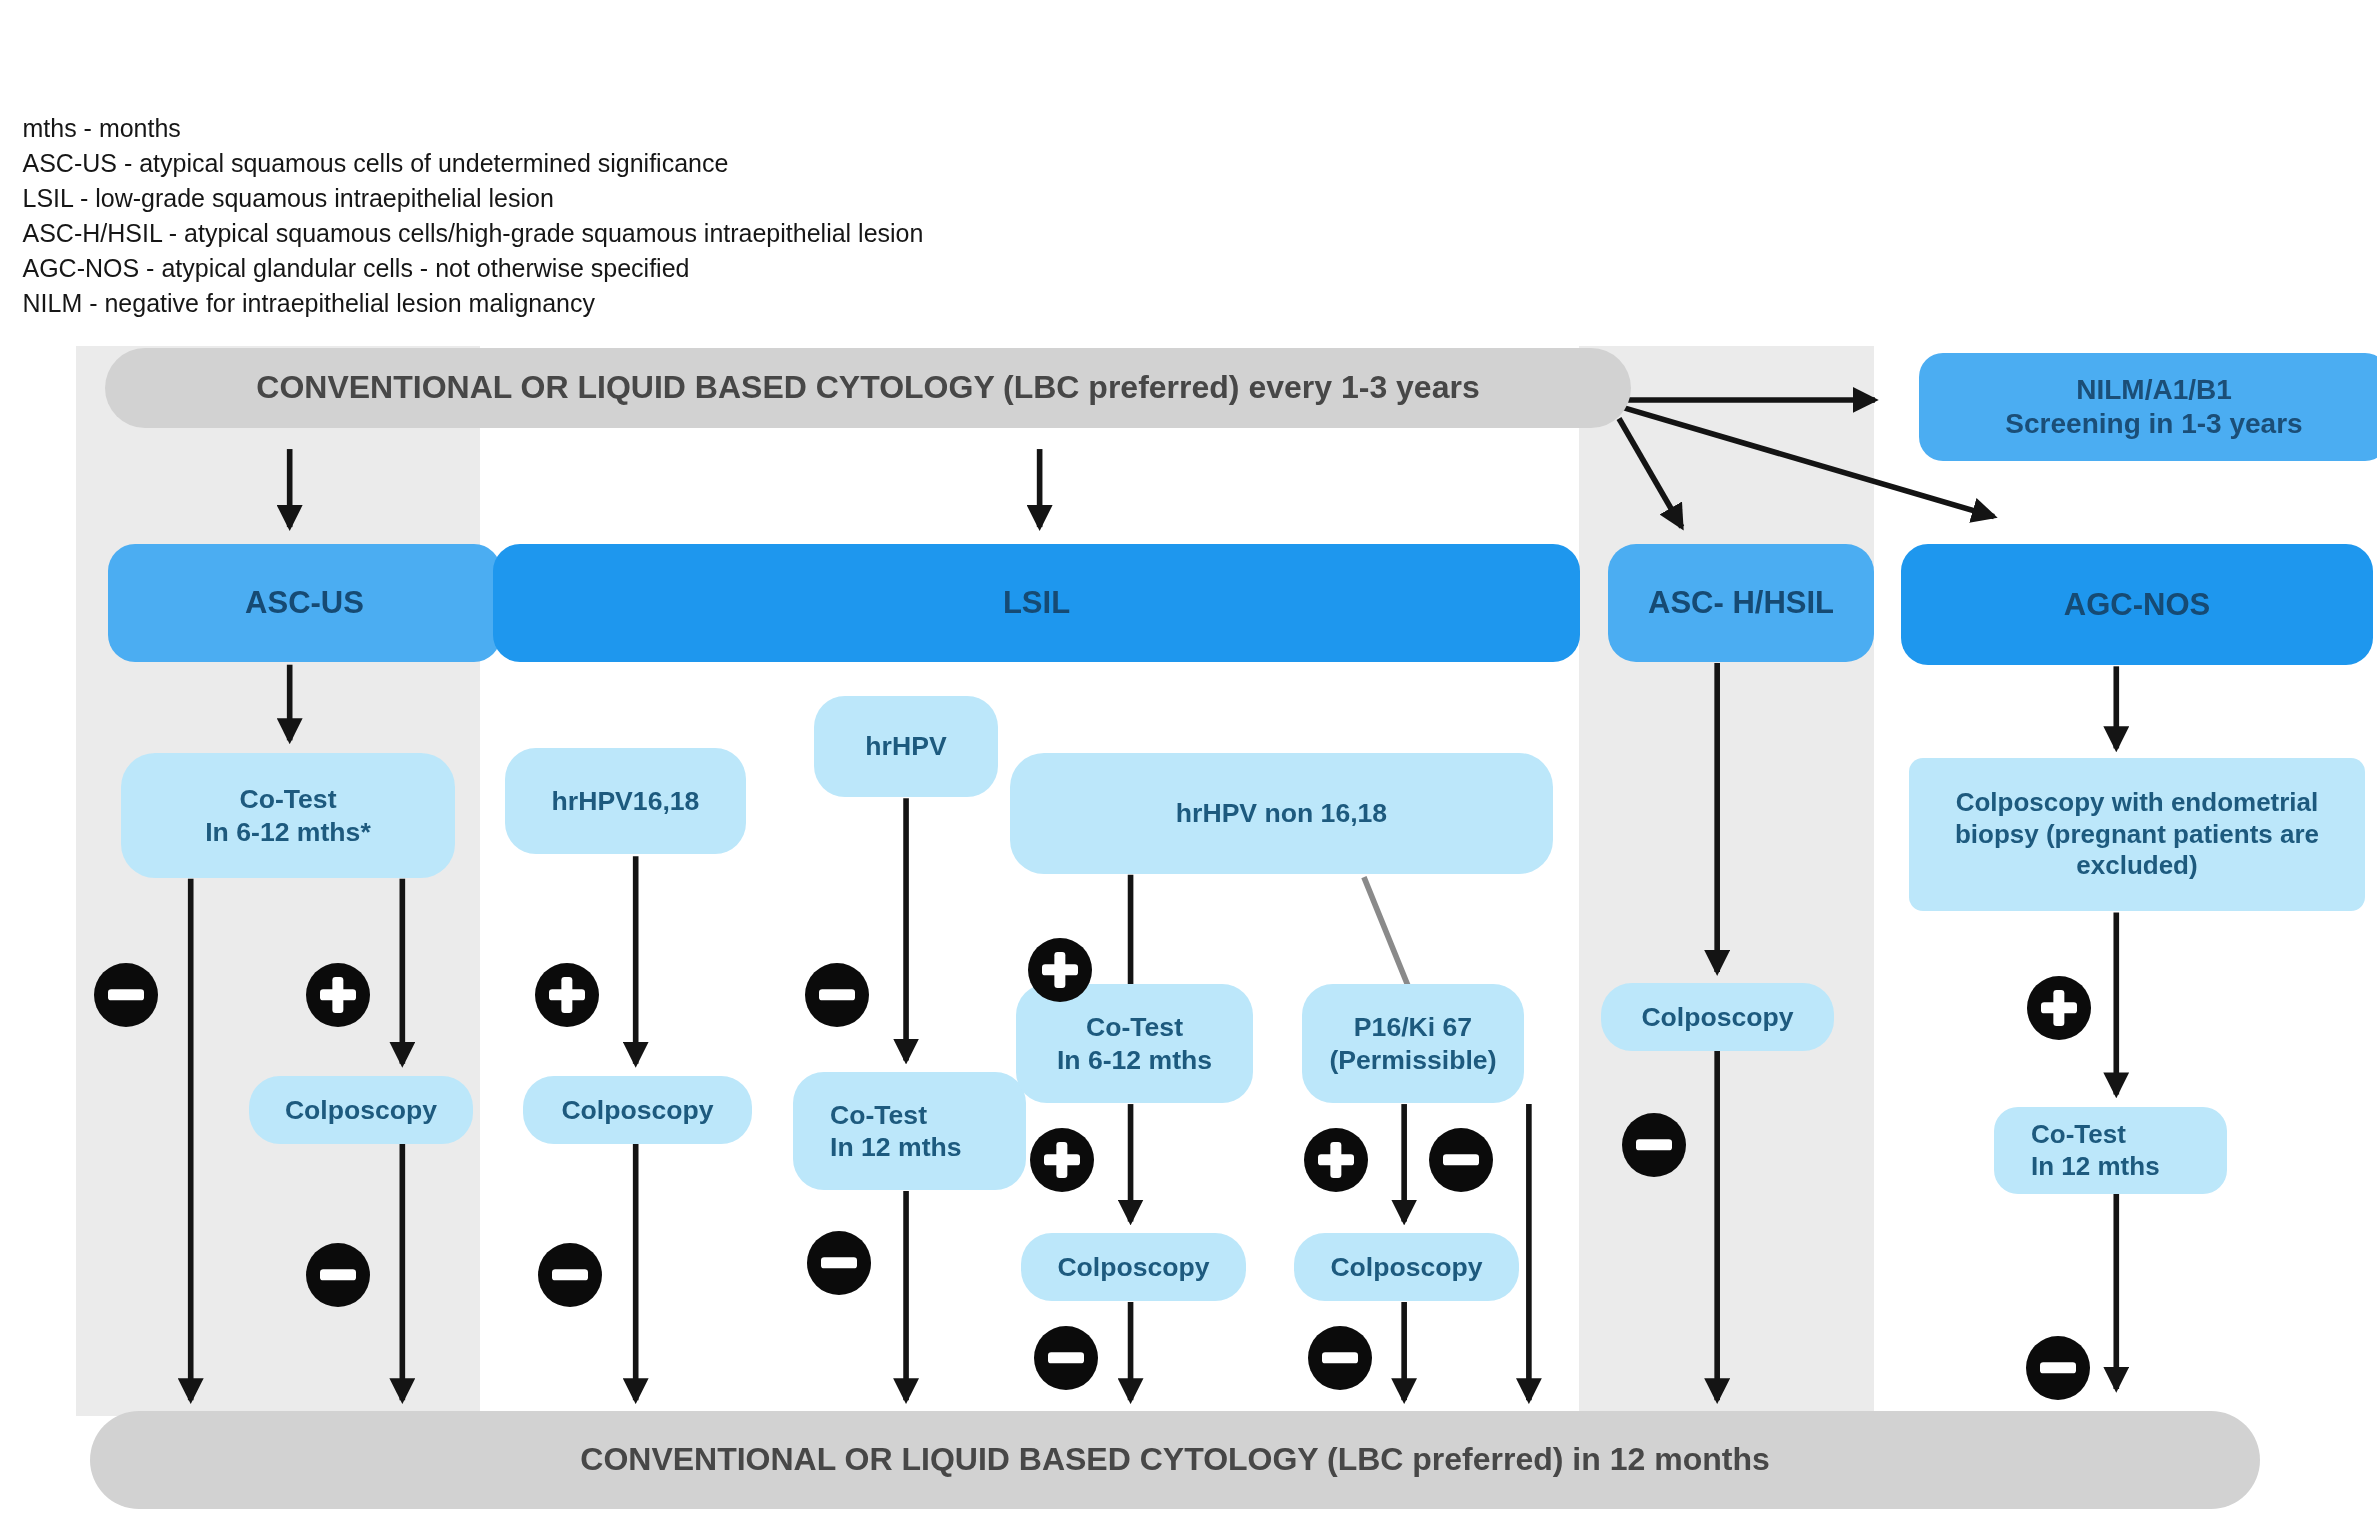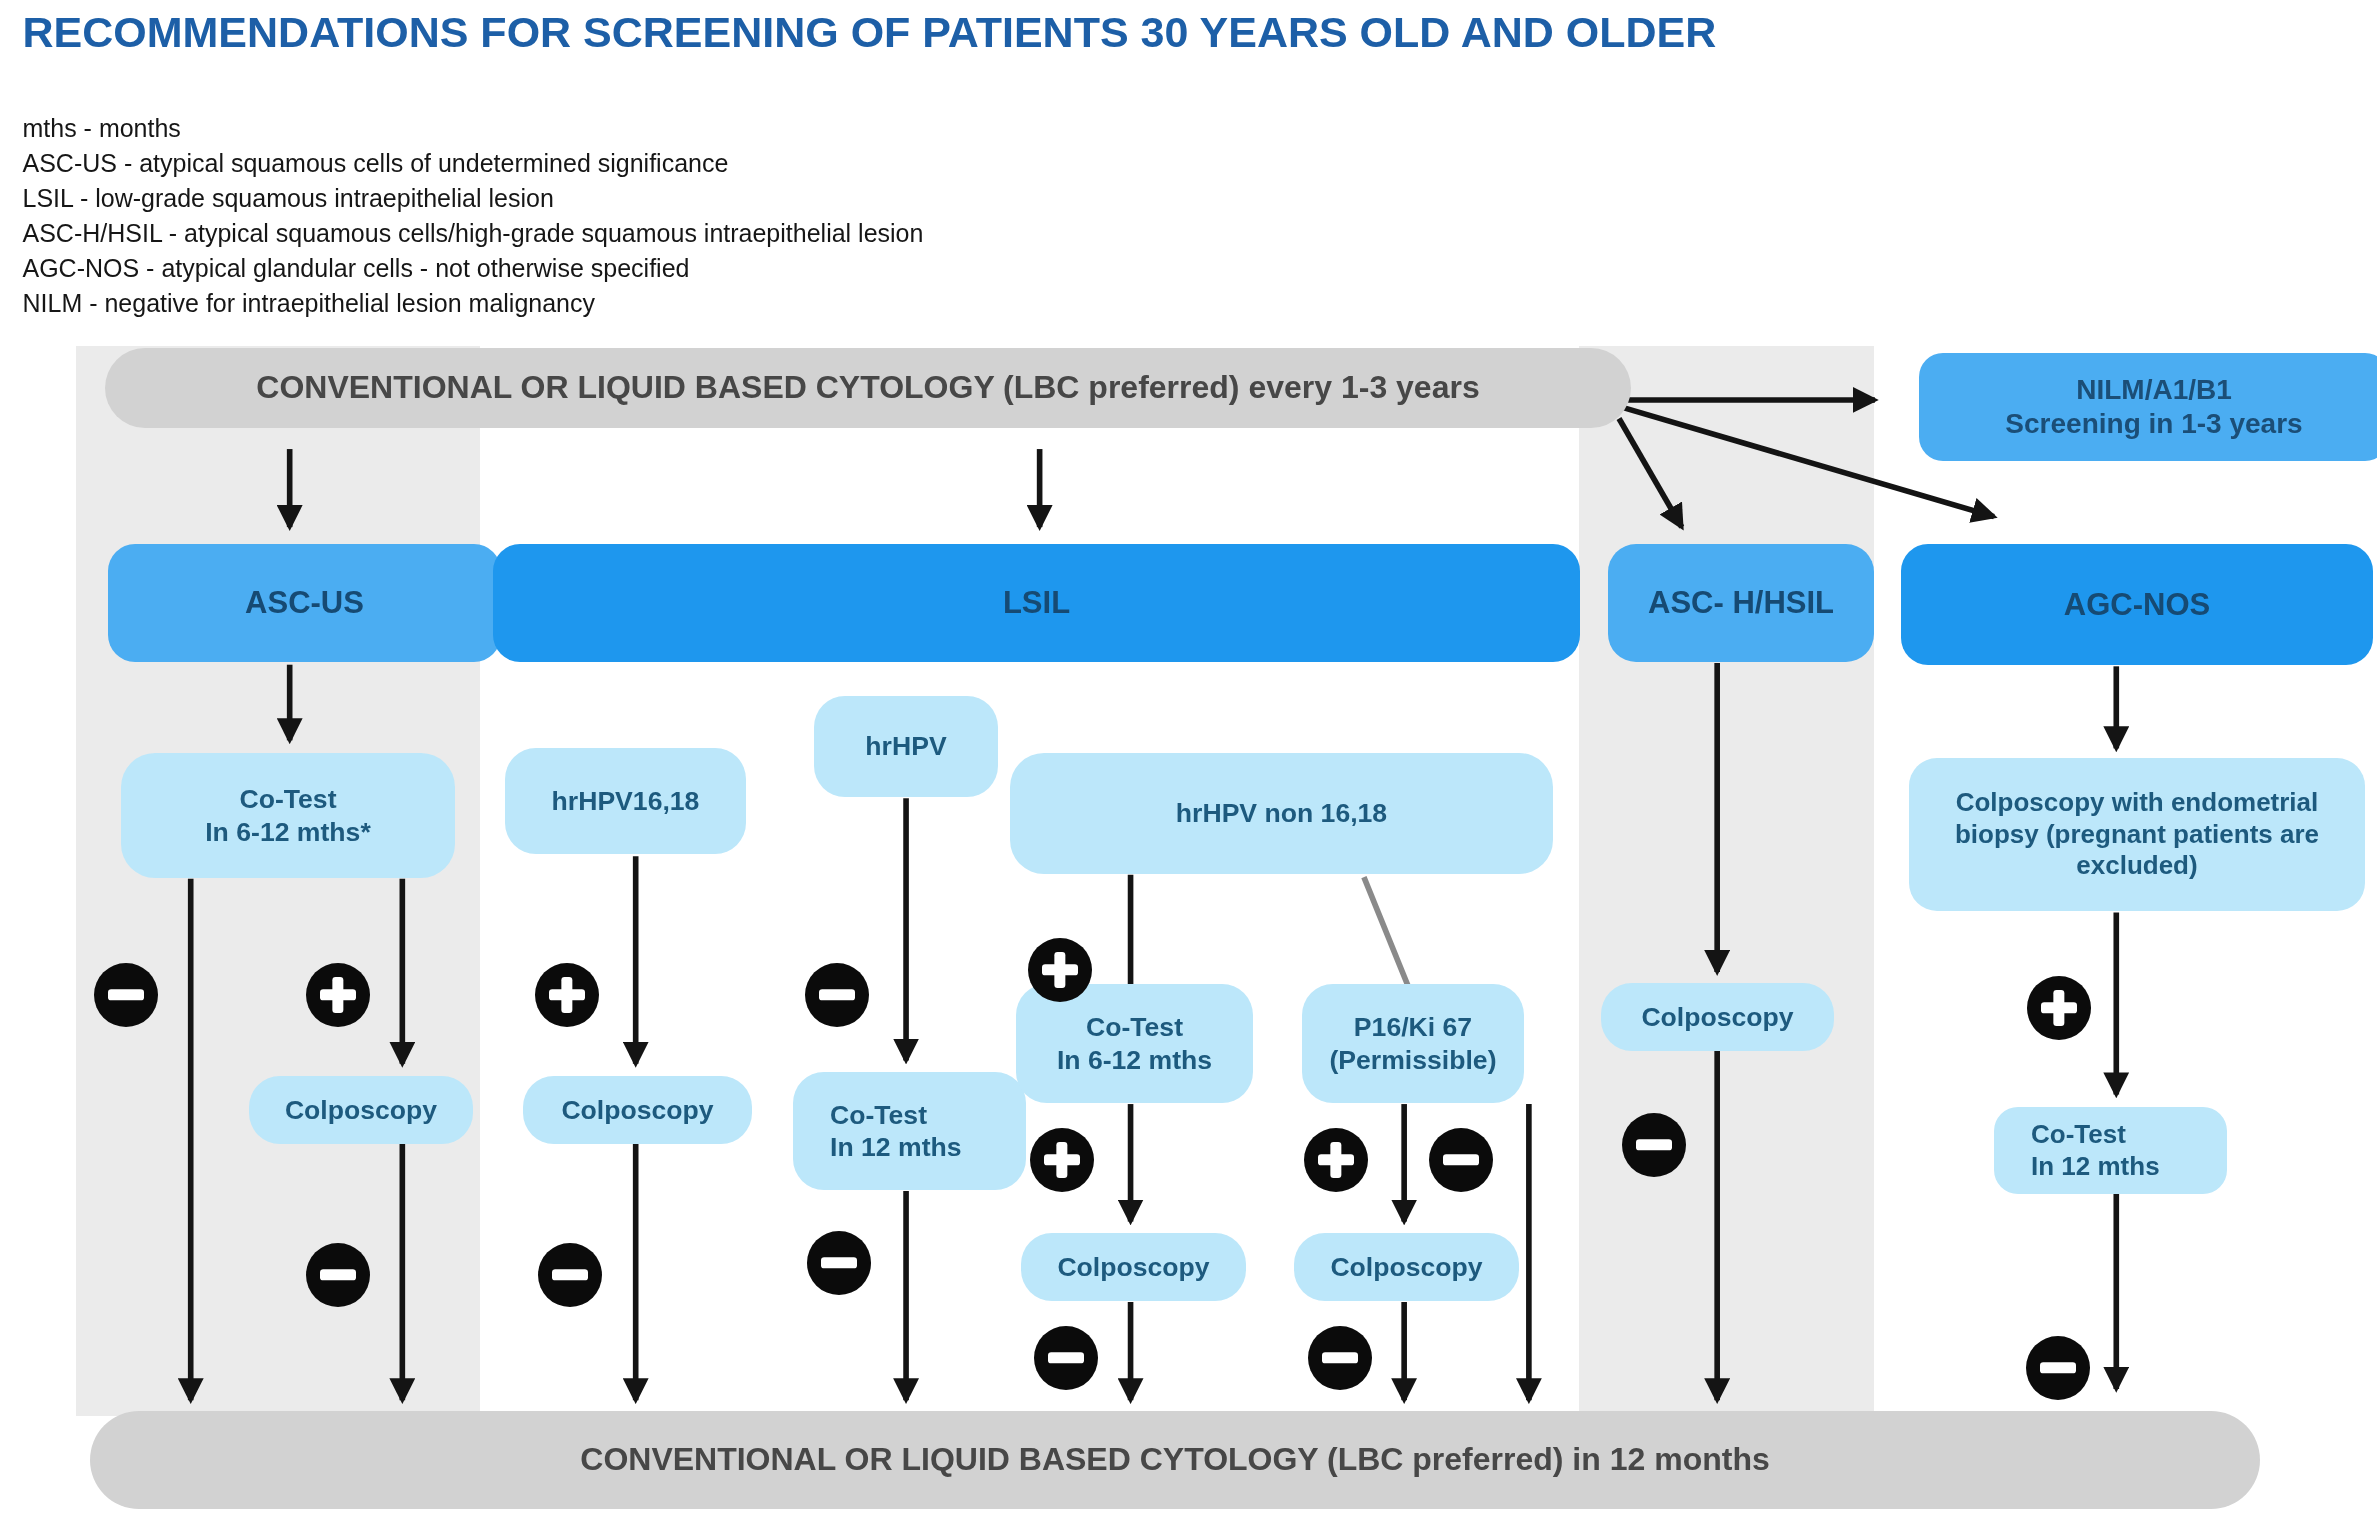--- a/index.html
+++ b/index.html
@@ -38,21 +38,20 @@
   }
   svg.arrows{position:absolute;left:0;top:0;}
   svg.arrows line{stroke:#141414;stroke-width:7;}
   svg.arrows line.gray{stroke:#8a8a8a;}
 </style>
 </head>
 <body>
 
 <div class="canvas">
 
-  <div class="page-title">RECOMMENDATIONS FOR SCREENING OF PATIENTS 30 YEARS OLD AND OLDER</div>
   <div class="legend">
     <div>mths - months</div>
     <div>ASC-US - atypical squamous cells of undetermined significance</div>
     <div>LSIL - low-grade squamous intraepithelial lesion</div>
     <div>ASC-H/HSIL - atypical squamous cells/high-grade squamous intraepithelial lesion</div>
     <div>AGC-NOS - atypical glandular cells - not otherwise specified</div>
     <div>NILM - negative for intraepithelial lesion malignancy</div>
   </div>
 
   <div class="strip s1"></div>
@@ -118,21 +117,21 @@
   <div class="box light" style="left:1010px;top:753px;width:543px;height:121px;border-radius:34px;">hrHPV non 16,18</div>
   <div class="box light ml" style="left:1016px;top:984px;width:237px;height:119px;">Co-Test
 In 6-12 mths</div>
   <div class="box light ml" style="left:1302px;top:984px;width:222px;height:119px;">P16/Ki 67
 (Permissible)</div>
   <div class="box light" style="left:1021px;top:1233px;width:225px;height:68px;">Colposcopy</div>
   <div class="box light" style="left:1294px;top:1233px;width:225px;height:68px;">Colposcopy</div>
 
   <div class="box light" style="left:1601px;top:983px;width:233px;height:68px;">Colposcopy</div>
 
-  <div class="box light ml" style="left:1909px;top:758px;width:456px;height:153px;border-radius:28px;font-size:26px;">Colposcopy with endometrial
+  <div class="box light ml" style="left:1909px;top:758px;width:456px;height:153px;border-radius:14px;font-size:26px;">Colposcopy with endometrial
 biopsy (pregnant patients are
 excluded)</div>
   <div class="box light ml left-al" style="left:1994px;top:1107px;width:233px;height:87px;border-radius:24px;font-size:26px;">Co-Test
 In 12 mths</div>
 
   <div class="sign" style="left:94px;top:963px;"></div>
   <div class="sign plus" style="left:306px;top:963px;"></div>
   <div class="sign" style="left:306px;top:1243px;"></div>
   <div class="sign plus" style="left:535px;top:963px;"></div>
   <div class="sign" style="left:538px;top:1243px;"></div>

